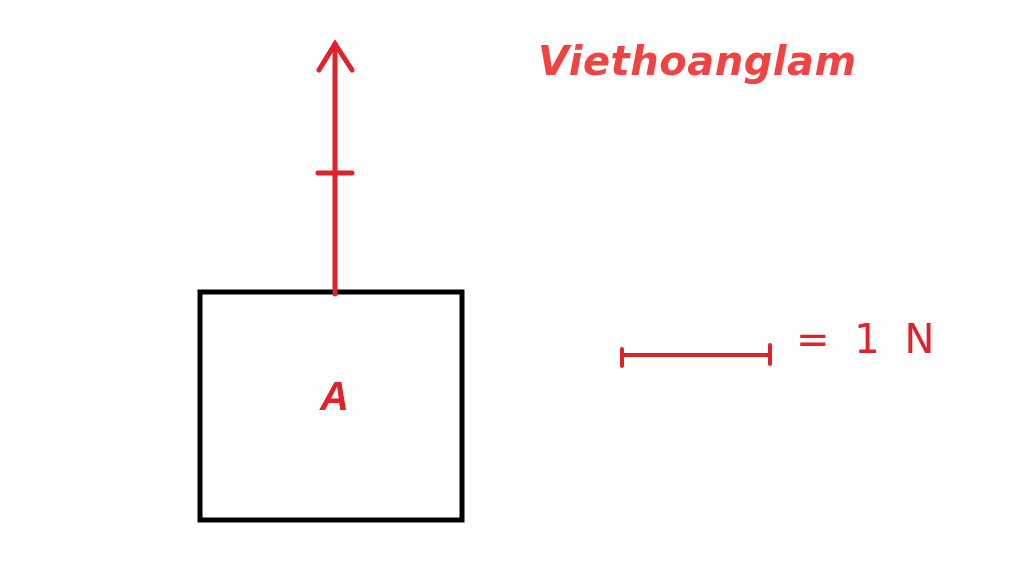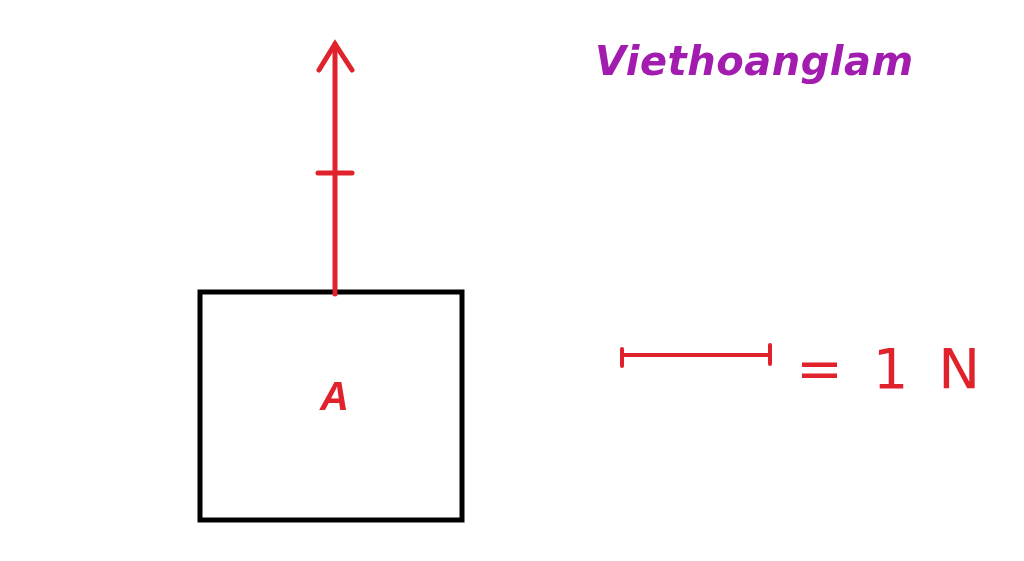--- a/index.html
+++ b/index.html
@@ -1,20 +1,20 @@
 <!DOCTYPE html>
 <html><head>
 <meta charset="utf-8">
 <style>
   html, body { margin: 0; padding: 0; background: #ffffff; }
   body { width: 1024px; height: 561px; position: relative; overflow: hidden; font-family: "Liberation Sans", sans-serif; }
   svg.canvas { position: absolute; left: 0; top: 0; }
-  .watermark { position: absolute; left: 595px; top: 38px; font-family: "DejaVu Sans", sans-serif; font-weight: bold; font-style: italic; font-size: 40px; color: #a21caf; letter-spacing: 0.5px; }
+  .watermark { position: absolute; left: 538px; top: 38px; font-family: "DejaVu Sans", sans-serif; font-weight: bold; font-style: italic; font-size: 40px; color: #ef4444; letter-spacing: 0.5px; }
   .label-a { position: absolute; left: 320px; top: 374px; font-family: "Liberation Sans", sans-serif; font-weight: bold; font-style: italic; font-size: 40px; color: #e0222c; }
-  .scale-text { position: absolute; left: 796px; top: 336px; font-family: "DejaVu Sans", sans-serif; font-size: 56px; color: #e0222c; letter-spacing: 6px; }
+  .scale-text { position: absolute; left: 796px; top: 316px; font-family: "DejaVu Sans", sans-serif; font-size: 40px; color: #e0222c; letter-spacing: 6px; }
 </style>
 </head>
 <body>
 
 <svg class="canvas" width="1024" height="561">
 
   <rect x="200" y="292" width="262" height="228" fill="none" stroke="#000" stroke-width="5"></rect>
 
   <g stroke="#e0222c" stroke-width="5" stroke-linecap="round" fill="none">
     <line x1="335" y1="294" x2="335" y2="44"></line>

